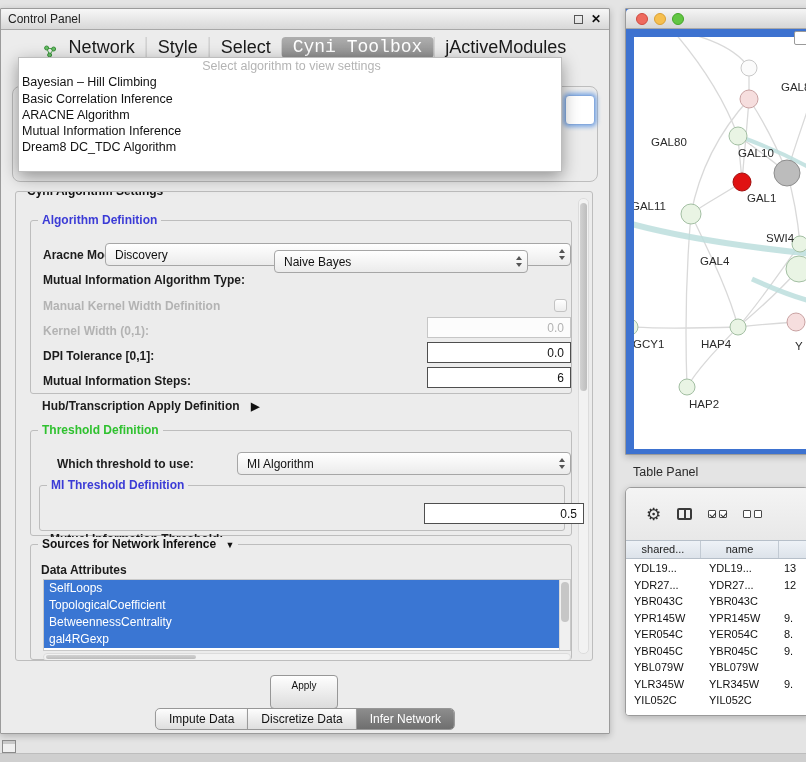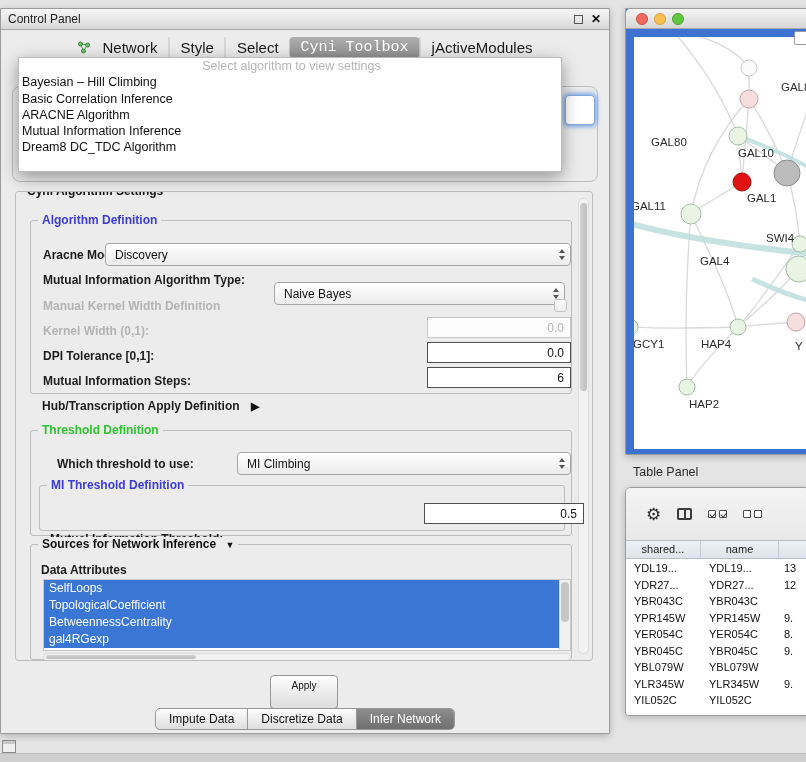--- a/index.html
+++ b/index.html
@@ -12,21 +12,21 @@
        box-shadow:0 2px 7px rgba(0,0,0,.22);}
   .titlebar{position:relative;height:21px;background:linear-gradient(#f7f7f7,#d8d8d8);
             border-bottom:1px solid #a8a8a8;border-radius:4px 4px 0 0;}
   .titlebar .wtitle{position:absolute;left:7px;top:3px;font-size:12px;color:#222;}
   .winctrl{position:absolute;top:5px;display:flex;align-items:center;gap:8px;}
   .sq{width:9px;height:9px;border:1px solid #555;background:transparent;}
   .closex{font-size:12px;font-weight:bold;color:#111;line-height:10px;}
 
   
   .tabbar{position:absolute;top:27px;left:50%;transform:translateX(-50%);display:flex;align-items:center;height:23px;}
-  .tab{display:flex;align-items:center;gap:12px;padding:0 11px;font-size:15px;color:#1a1a1a;height:21px;line-height:21px;white-space:nowrap;}
+  .tab{display:flex;align-items:flex-end;gap:12px;padding:0 11px;font-size:18px;color:#1a1a1a;height:21px;line-height:21px;white-space:nowrap;}
   .tab + .tab{border-left:1px solid #c2c2c2;}
   .tab.active{background:linear-gradient(#aeaeae,#8f8f8f);color:#fff;border-radius:4px;border-left:none;font-family:Liberation Mono, monospace;}
 
   
   .popup{position:absolute;left:18px;top:57px;width:544px;height:115px;background:#fff;
          border:1px solid #bdbdbd;box-shadow:0 5px 16px rgba(0,0,0,.38);z-index:4;font-size:12.5px;}
   .popup .prow{height:16.3px;line-height:16.3px;padding-left:3px;color:#111;white-space:nowrap;}
   .popup .phead{text-align:center;color:#b4b4b4;}
   .popup .psel{font-weight:normal;}
 
@@ -162,21 +162,21 @@
       <div class="group" style="left:14px;top:28px;width:542px;height:174px;">
         <span class="gtitle blue">Algorithm Definition</span>
 
         <span class="lbl" style="left:12px;top:27px;">Aracne Mode:</span>
         <div class="combo" style="left:74px;top:22px;width:466px;">
           <span>Discovery</span>
           <span class="arrows"></span>
         </div>
 
         <span class="lbl" style="left:12px;top:52px;">Mutual Information Algorithm Type:</span>
-        <div class="combo" style="left:243px;top:61px;width:291px;">
+        <div class="combo" style="left:243px;top:29px;width:254px;">
           <span>Naive Bayes</span>
           <span class="arrows"></span>
         </div>
 
         <span class="lbl dis" style="left:12px;top:78px;">Manual Kernel Width Definition</span>
         <span class="cb" style="left:523px;top:78px;"></span>
 
         <span class="lbl dis" style="left:12px;top:103px;">Kernel Width (0,1):</span>
         <div class="tfield dis" style="left:396px;top:96px;width:144px;">
           <span>0.0</span>
@@ -196,21 +196,21 @@
       <span class="lbl" style="left:26px;top:207px;">
         <span>Hub/Transcription Apply Definition</span>
         <span class="tri" style="margin-left:8px;">▶</span>
       </span>
 
       <div class="group" style="left:14px;top:238px;width:542px;height:106px;">
         <span class="gtitle green">Threshold Definition</span>
 
         <span class="lbl" style="left:26px;top:26px;">Which threshold to use:</span>
         <div class="combo" style="left:206px;top:21px;width:334px;">
-          <span>MI Climbing</span>
+          <span>MI Algorithm</span>
           <span class="arrows"></span>
         </div>
 
         <div class="group" style="left:8px;top:54px;width:526px;height:46px;">
           <span class="gtitle blue">MI Threshold Definition</span>
           <span class="lbl" style="left:10px;top:22px;margin-top:24px;">Mutual Information Threshold:</span>
           <div class="tfield" style="left:384px;top:17px;width:160px;">
             <span>0.5</span>
           </div>
         </div>

